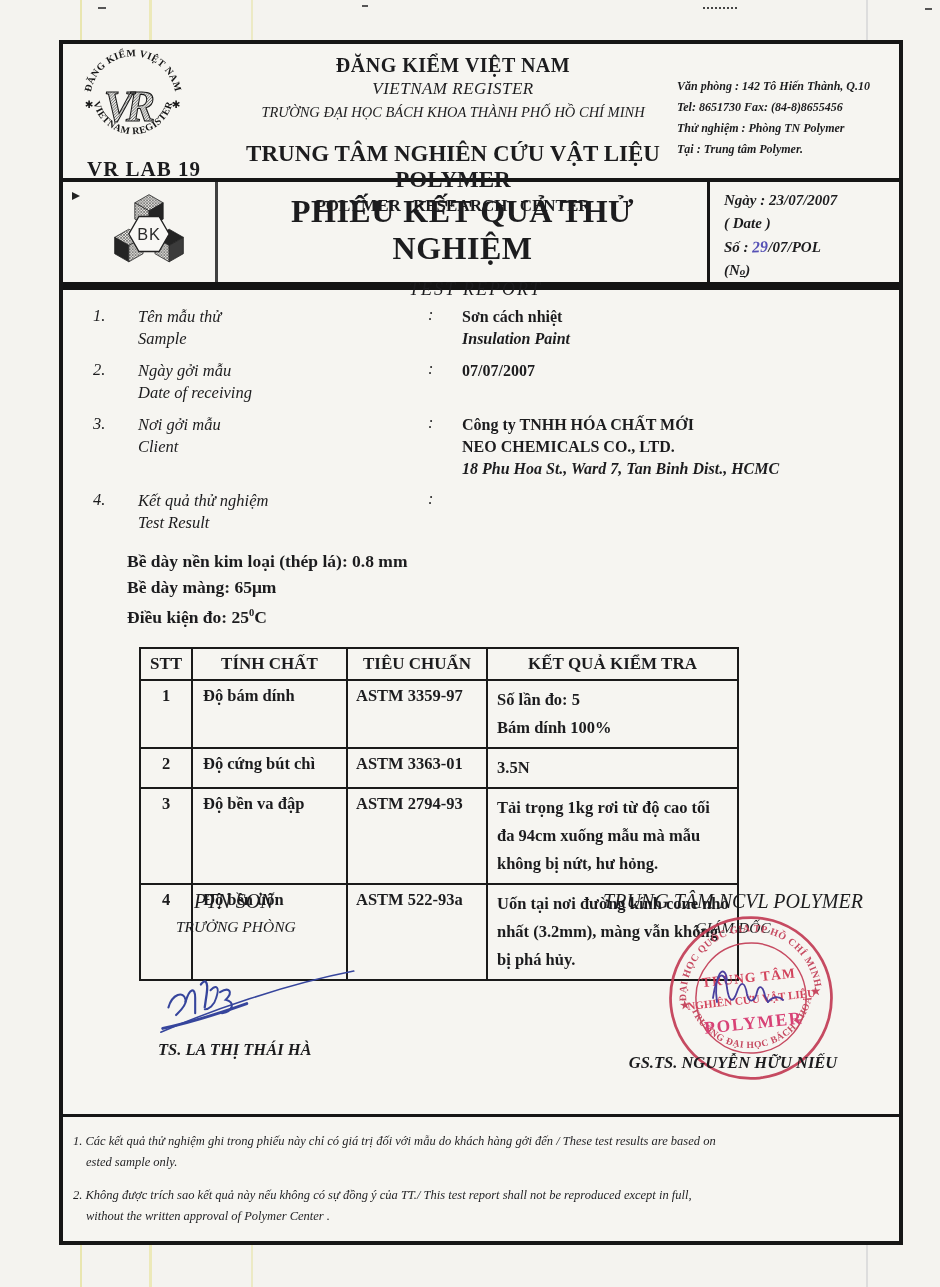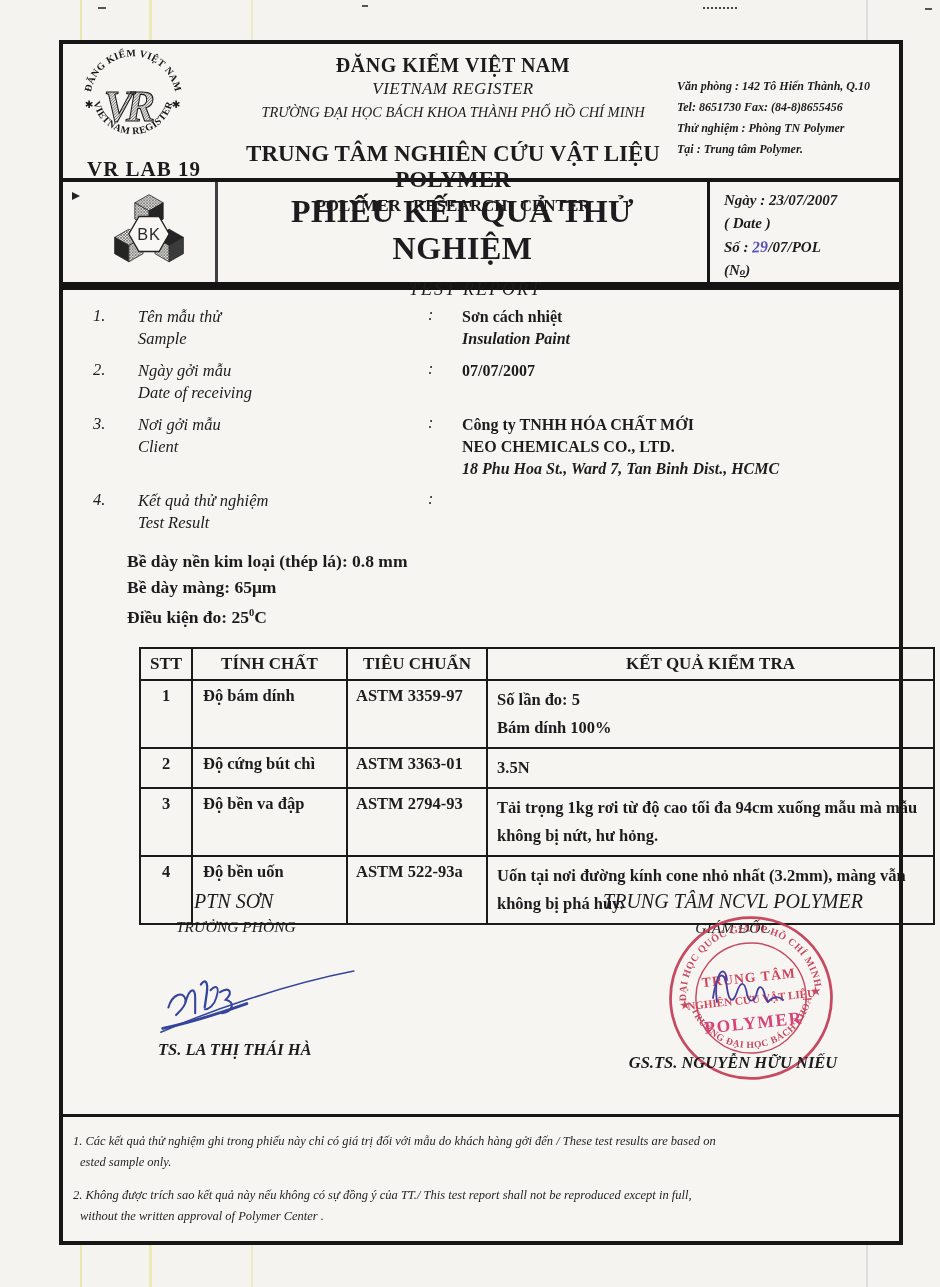--- a/index.html
+++ b/index.html
@@ -64,21 +64,21 @@
   .item-label-vi, .item-label-en { font-style: italic; font-size: 16.5px; line-height: 22px; }
   .item-colon { font-style: italic; font-size: 16px; }
   .item-value { font-size: 16px; line-height: 22px; }
   .v-b  { font-weight: bold; }
   .v-bi { font-weight: bold; font-style: italic; }
 
   .conditions { position: absolute; top: 258px; left: 52px; margin-left: 12px; }
   .cond-line { font-size: 17.5px; font-weight: bold; line-height: 26px; }
   .cond-line sup { font-size: .6em; }
 
-  .report-table { position: absolute; top: 357px; left: 76px; border-collapse: collapse; width: 796px; table-layout: fixed; }
+  .report-table { position: absolute; top: 357px; left: 76px; border-collapse: collapse; width: 600px; table-layout: fixed; }
   .report-table th, .report-table td { border: 2px solid #1a1a1a; font-size: 16.5px; }
   .report-table th { font-weight: bold; padding: 5px 2px; font-size: 17px; }
   .col-stt { width: 52px; } .col-prop { width: 155px; } .col-std { width: 140px; }
   .td-stt { text-align: center; font-weight: bold; vertical-align: top; padding-top: 5px; }
   .td-prop { font-weight: bold; vertical-align: top; padding: 5px 4px 5px 10px; }
   .td-std { font-weight: bold; vertical-align: top; padding: 5px 2px 12px 8px; }
   .td-res { font-weight: bold; vertical-align: top; padding: 5px 6px 5px 9px; }
   .result-line { line-height: 28px; }
 
   .sig-left { position: absolute; top: 600px; left: 95px; width: 270px; }
@@ -91,21 +91,21 @@
   .sig-right .sig-dept { margin-left: 0; }
   .sig-right .sig-role { margin-left: 0; margin-top: 6px; }
   .stamp-wrap { position: absolute; left: 93px; top: 18px; width: 180px; height: 180px; }
   .stamp-svg { position: absolute; inset: 0; opacity: .92; }
   .right-sig-svg { position: absolute; left: 42px; top: 48px; }
   .sig-right .sig-name { margin-top: 116px; position: relative; }
 
   
   .footer-section { height: 127px; border-top: 3px solid #161616; padding: 14px 18px 0 10px; }
   .footnote-line { font-size: 12.5px; font-style: italic; font-weight: 500; line-height: 21px; color: #1f1f22; }
-  .footnote-cont { margin-left: 7px; }
+  .footnote-cont { margin-left: 13px; }
   .footnote-gap { height: 12px; }
 </style>
 </head>
 <body>
 
 <div class="page">
 
   <div class="scan-line yellow-1"></div>
   <div class="scan-line yellow-2"></div>
   <div class="scan-line yellow-3"></div>

